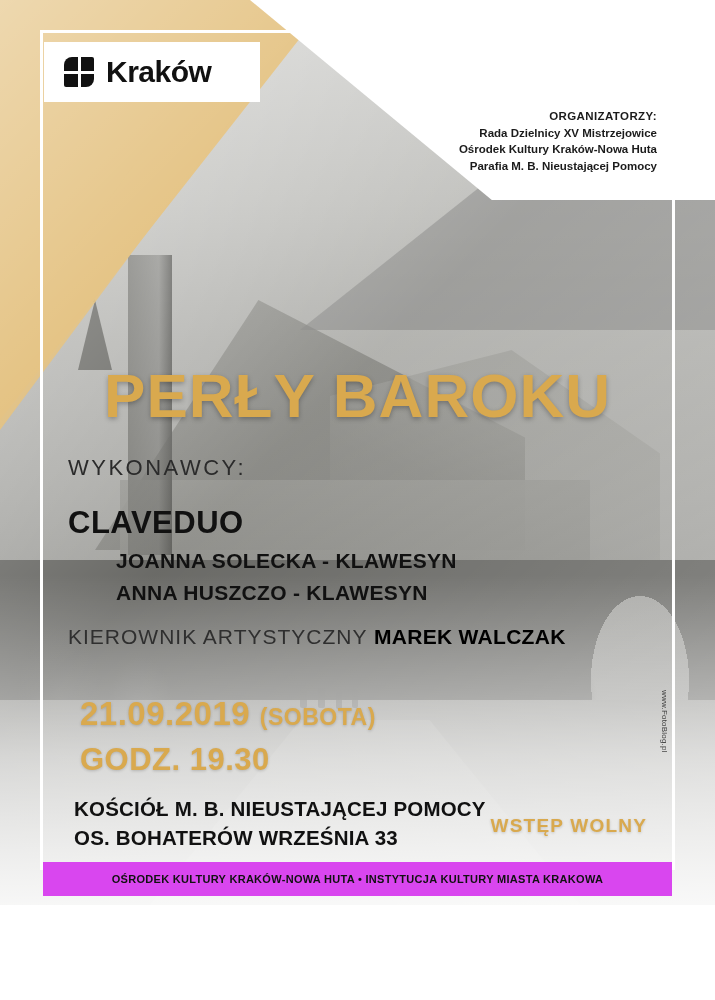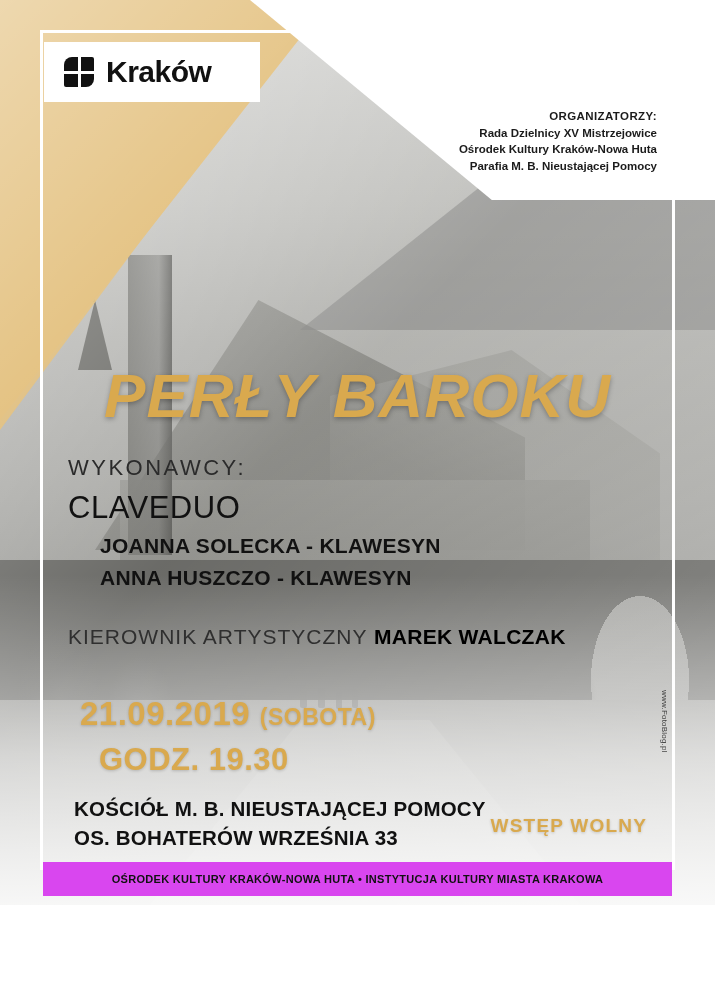--- a/index.html
+++ b/index.html
@@ -235,40 +235,39 @@
   .main-title {
     position: absolute;
     left: 0; top: 360px;
     width: 715px;
     text-align: center;
     color: #d9a94e;
     font-size: 62px;
     font-weight: bold;
     letter-spacing: 1px;
     text-shadow: 0 2px 5px rgba(0,0,0,.28);
-    font-style: italic;
   }
 
   
   .performers { position: absolute; left: 68px; top: 455px; width: 580px; }
   .perf-label {
     color: #2b2b2b;
     font-size: 22px;
     letter-spacing: 2.5px;
     font-weight: normal;
   }
   .perf-main {
-    margin-top: 9px;
+    margin-top: 24px;
     color: #111;
     font-size: 31px;
-    font-weight: normal;
+    font-weight: bold;
     letter-spacing: .5px;
   }
   .perf-person {
-    margin-left: 32px;
+    margin-left: 48px;
     margin-top: 8px;
     color: #111;
     font-size: 21px;
     font-weight: bold;
     letter-spacing: .3px;
   }
   .director {
     position: absolute;
     left: 68px; top: 625px;
     font-size: 21px;
@@ -292,21 +291,20 @@
     letter-spacing: .5px;
   }
   .time-line {
     position: absolute;
     left: 80px; top: 742px;
     color: #d9a94e;
     font-size: 31px;
     font-weight: bold;
     letter-spacing: .5px;
     text-shadow: 0 1px 3px rgba(0,0,0,.18);
-    margin-left: 19px;
   }
   .venue {
     position: absolute;
     left: 74px; top: 795px;
     color: #111;
     font-size: 20.5px;
     font-weight: bold;
     line-height: 1.4;
     letter-spacing: .2px;
   }

